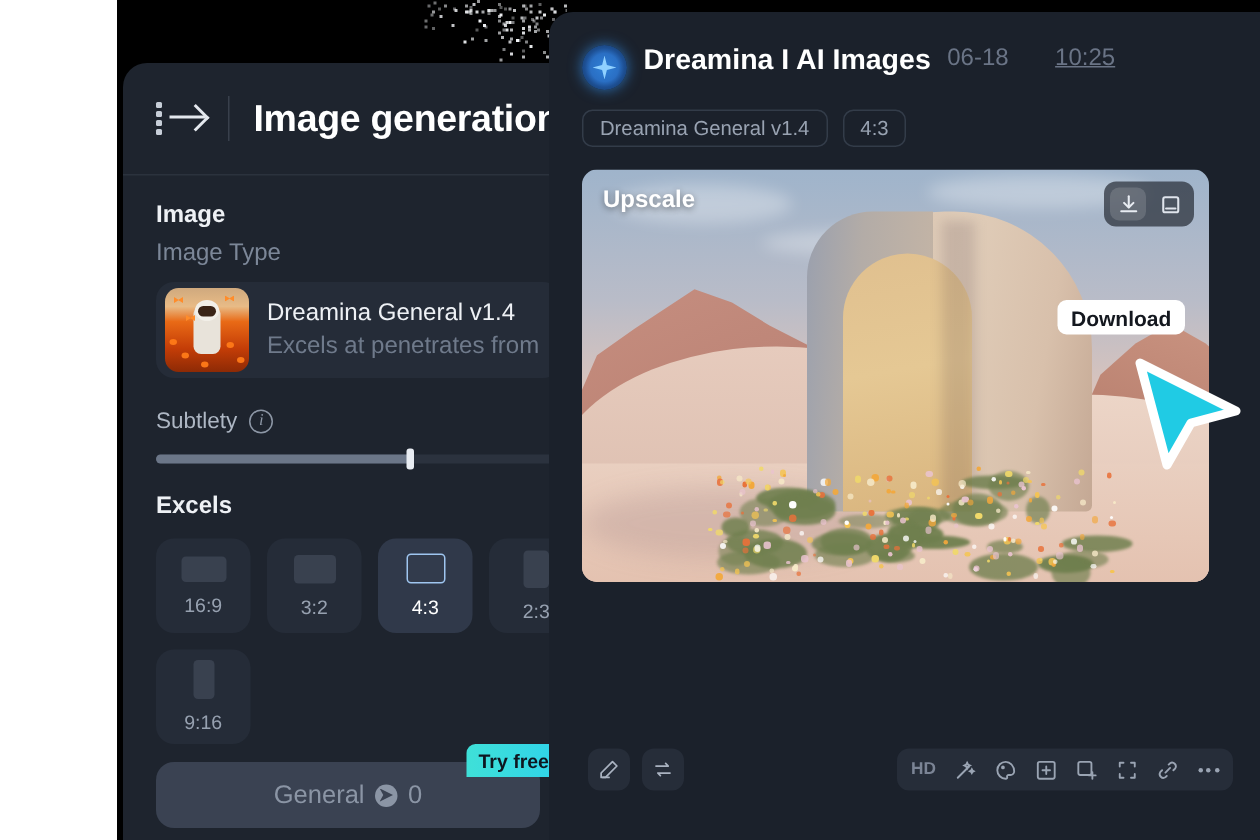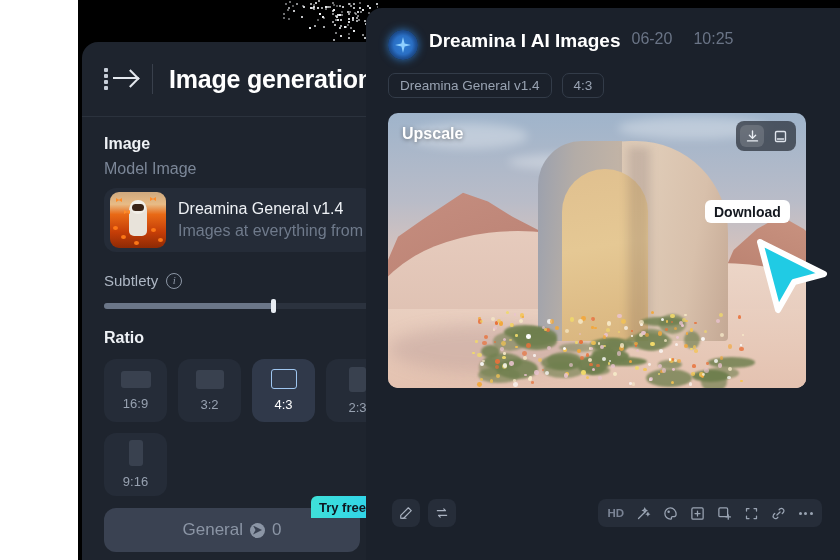--- a/index.html
+++ b/index.html
@@ -99,21 +99,21 @@
   }
   .rp-inner { padding:22px 20px 0 22px; }
   .rp-head { display:flex; align-items:flex-start; gap:11px; }
   .brand-logo { width:30px; height:30px; border-radius:50%; flex:0 0 auto; position:relative;
     background:radial-gradient(circle at 50% 50%, #2f7fd6 0%, #2a6fc4 44%, #1d4f93 62%, #17334f 100%);
     box-shadow:0 0 9px rgba(51,140,230,.75); }
   .brand-logo:after { content:""; position:absolute; left:7px; top:7px; width:16px; height:16px; background:#8fd0ff;
     clip-path:polygon(50% 0%, 60% 40%, 100% 50%, 60% 60%, 50% 100%, 40% 60%, 0% 50%, 40% 40%); }
   .brand-name { font-size:19px; font-weight:bold; color:#ffffff; }
   .stamp { font-size:16px; color:#6a7486; }
-  .stamp.t2 { margin-left:10px; }
+  .stamp.t2 { margin-left:20px;text-decoration:underline; }
 
   .prompt { margin-top:13px; width:426px; font-size:15.5px; line-height:24px; color:#b9c2cf; }
 
   .tags { display:flex; gap:10px; margin-top:13px; }
   .tag { height:25px; padding:0 11px; border:1px solid #333c49; border-radius:7px; display:flex; align-items:center;
          font-size:13.5px; color:#99a3b2; }
 
   .img-card { position:relative; margin-top:15px; width:418px; height:275px; border-radius:10px; overflow:hidden; }
   .sky { position:absolute; inset:0; background:linear-gradient(#9fb4cb 0%, #b9bcc8 32%, #d7c3bd 52%, #e2c8bc 62%, #ddbfb2 100%); }
   .cloud { position:absolute; border-radius:50%; background:rgba(255,255,255,.30); filter:blur(5px); }
@@ -300,52 +300,52 @@
           </div>
         <div class="arr"></div>
       </div>
       <div class="hdr-div"></div>
       <div class="hdr-title">Image generation</div>
     </div>
     <div class="lp-rule"></div>
 
     <div class="lp-body">
       <div class="sec-title">Image</div>
-      <div class="sec-sub">Model Image</div>
+      <div class="sec-sub">Image Type</div>
 
       <div class="model-card">
         <div class="model-thumb">
           <div class="astro"></div>
             <div class="helm"></div>
             <div class="visor"></div>
           <div class="bf" style="left:6px;  top:6px;"></div>
           <div class="bf" style="left:40px; top:5px;"></div>
           <div class="bf" style="left:14px; top:18px;"></div>
           <div class="fl" style="left:3px;  top:34px;"></div>
           <div class="fl" style="left:11px; top:43px;"></div>
           <div class="fl" style="left:41px; top:36px;"></div>
           <div class="fl" style="left:48px; top:46px;"></div>
           <div class="fl" style="left:24px; top:49px;"></div>
         </div>
         <div class="model-meta">
           <div class="model-name">Dreamina General v1.4</div>
-          <div class="model-desc">Images at everything from</div>
+          <div class="model-desc">Excels at penetrates from</div>
         </div>
       </div>
 
       <div class="field-label">
         <div class="txt">Subtlety</div>
         <div class="info-icon">i</div>
       </div>
       <div class="slider">
         <div class="fill"></div>
         <div class="thumb"></div>
       </div>
 
-      <div class="ratio-title">Ratio</div>
+      <div class="ratio-title">Excels</div>
       <div class="ratio-grid" id="ratio-grid">
           <div class="ratio-btn">
             <div class="ratio-shape" style="width: 30px; height: 17px;"></div>
             <div class="ratio-lbl">16:9</div>
           </div>
           <div class="ratio-btn">
             <div class="ratio-shape" style="width: 28px; height: 19px;"></div>
             <div class="ratio-lbl">3:2</div>
           </div>
           <div class="ratio-btn active">
@@ -372,21 +372,21 @@
     </div>
     <div class="tryfree">Try free</div>
   </div>
 
   <div class="right-panel">
     <div class="rp-inner">
 
       <div class="rp-head">
         <div class="brand-logo"></div>
         <div class="brand-name">Dreamina I AI Images</div>
-        <div class="stamp">06-20</div>
+        <div class="stamp">06-18</div>
         <div class="stamp t2">10:25</div>
       </div>
 
 
       <div class="tags" id="tags">
           <div class="tag">Dreamina General v1.4</div>
           <div class="tag">4:3</div>
         </div>
 
       <div class="img-card">

